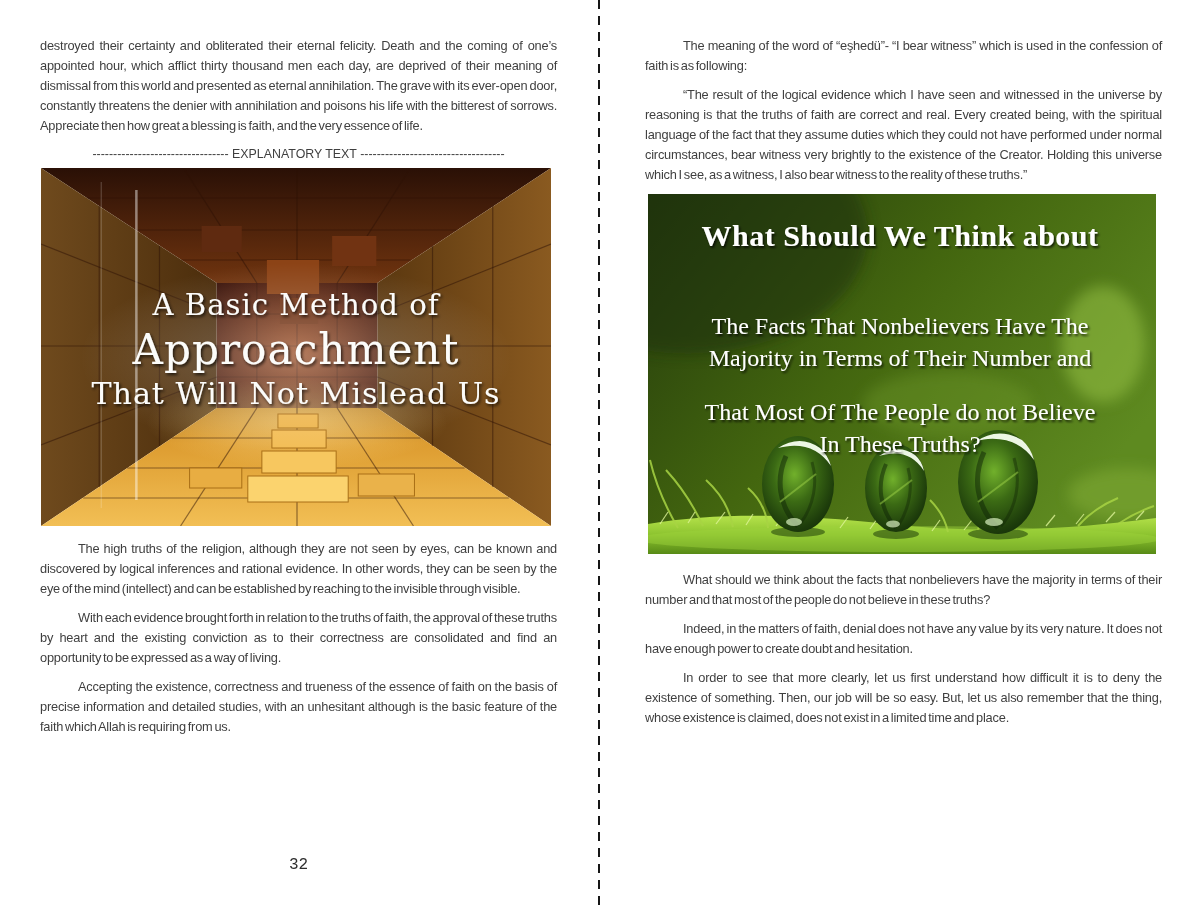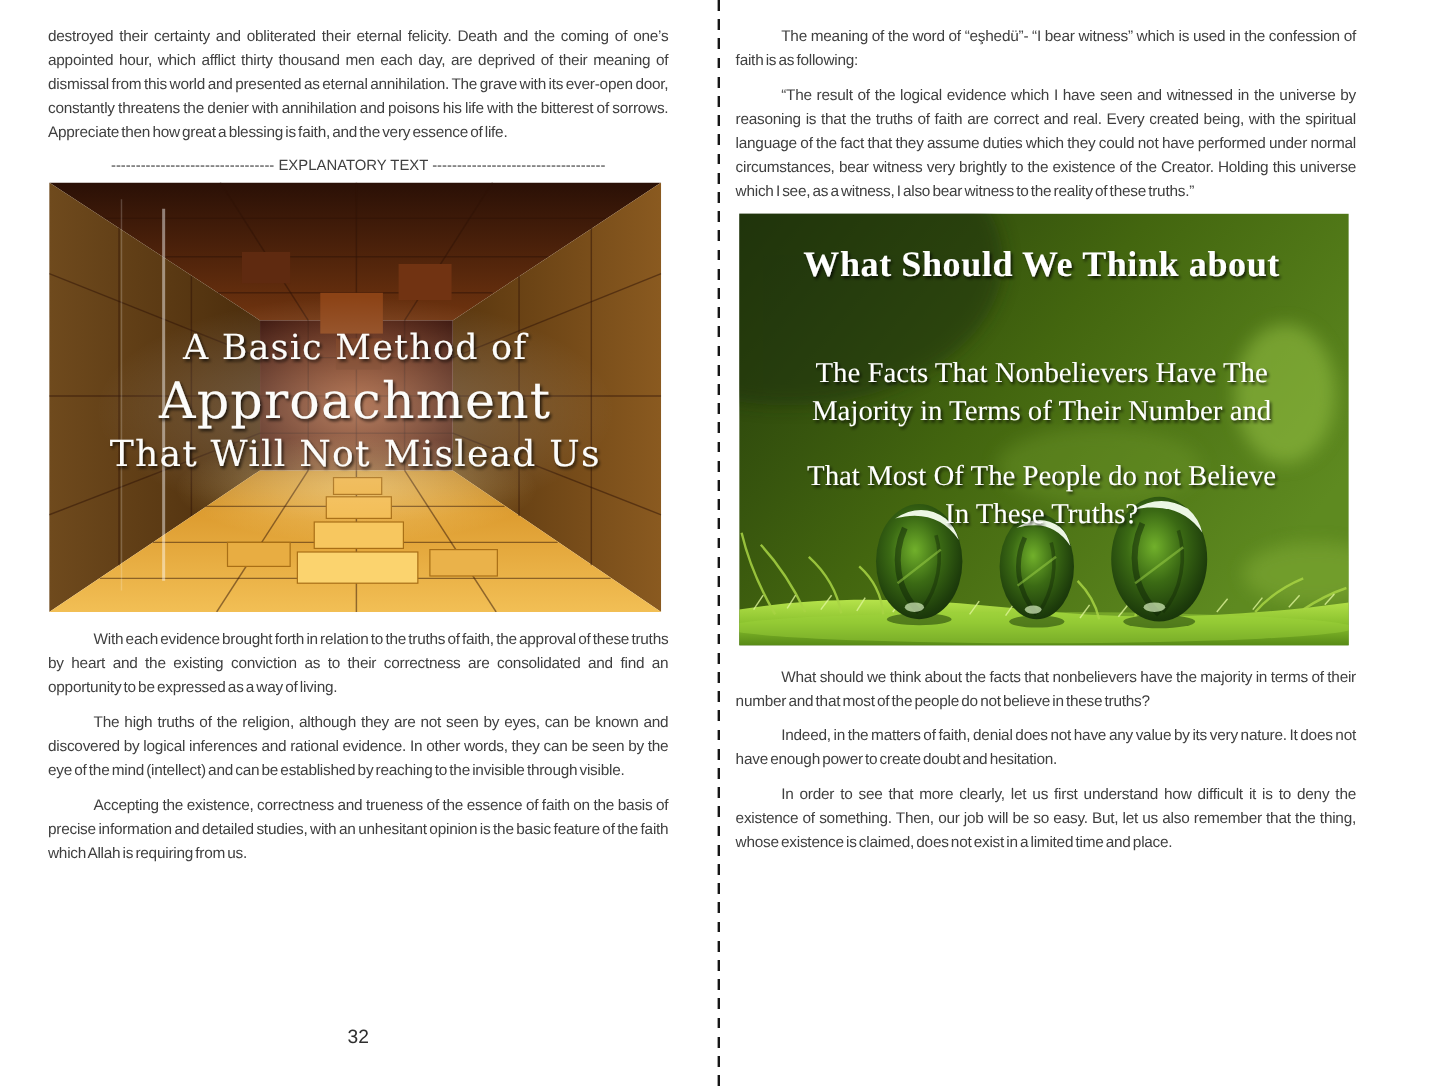--- a/index.html
+++ b/index.html
@@ -4,23 +4,23 @@
 <style>
   html, body {
     margin: 0; padding: 0;
     width: 1200px; height: 908px;
     background: #ffffff;
     overflow: hidden;
     font-family: "Liberation Sans", sans-serif;
   }
   .spread { position: relative; width: 1200px; height: 908px; }
 
-  .page { position: absolute; top: 0; height: 908px; box-sizing: border-box; padding-top: 20px; }
+  .page { position: absolute; top: 0; height: 908px; box-sizing: border-box; padding-top: 36px; }
   #left-page  { left: 40px;  width: 517px; }
-  #right-page { left: 613px; width: 517px; }
+  #right-page { left: 645px; width: 517px; }
 
   .gutter {
     position: absolute; left: 598px; top: 0;
     width: 2px; height: 908px;
     background-image: repeating-linear-gradient(to bottom, #161616 0 9px, transparent 9px 16px);
   }
 
   p.body {
     margin: 0 0 9px 0;
     font-size: 12.8px;
@@ -44,21 +44,21 @@
   }
 
   figure.illustration { margin: 0; padding: 0; display: block; }
   #left-illustration  { width: 510px; height: 358px; margin: 0 0 13px 1px; }
   #right-illustration { width: 508px; height: 360px; margin: 8px 0 16px 3px; }
   figure.illustration svg { display: block; width: 100%; height: 100%; }
 
   .page-number {
     position: absolute; bottom: 34px; left: 0; width: 100%;
     text-align: center;
-    font-family: Liberation Sans, sans-serif;
+    font-family: Liberation Mono, monospace;
     font-size: 16px;
     color: #2e2e2e;
   }
 
   .tunnel-title { font-family: "DejaVu Serif", serif; fill: #fcfcfa; text-anchor: middle; }
   .green-title  { font-family: "Liberation Serif", serif; fill: #ffffff; text-anchor: middle; }
 </style>
 </head>
 <body>
 
@@ -173,23 +173,23 @@
         <ellipse cx="254" cy="190" rx="215" ry="95" fill="url(#g-glow)"></ellipse>
 
         <g filter="url(#tshadow)">
           <text class="tunnel-title" x="254" y="147" font-size="29" letter-spacing="1">A Basic Method of</text>
           <text class="tunnel-title" x="254" y="196" font-size="42" letter-spacing="1">Approachment</text>
           <text class="tunnel-title" x="254" y="236" font-size="30" letter-spacing="1">That Will Not Mislead Us</text>
         </g>
       </svg>
     </figure>
 
+    <p class="body">The high truths of the religion, although they are not seen by eyes, can be known and discovered by logical inferences and rational evidence. In other words, they can be seen by the eye of the mind (intellect) and can be established by reaching to the invisible through visible.</p>
     <p class="body">With each evidence brought forth in relation to the truths of faith, the approval of these truths by heart and the existing conviction as to their correctness are consolidated and find an opportunity to be expressed as a way of living.</p>
-    <p class="body">The high truths of the religion, although they are not seen by eyes, can be known and discovered by logical inferences and rational evidence. In other words, they can be seen by the eye of the mind (intellect) and can be established by reaching to the invisible through visible.</p>
-    <p class="body">Accepting the existence, correctness and trueness of the essence of faith on the basis of precise information and detailed studies, with an unhesitant opinion is the basic feature of the faith which Allah is requiring from us.</p>
+    <p class="body">Accepting the existence, correctness and trueness of the essence of faith on the basis of precise information and detailed studies, with an unhesitant although is the basic feature of the faith which Allah is requiring from us.</p>
 
     <div class="page-number">32</div>
   </section>
 
   <div class="gutter"></div>
 
   <section class="page" id="right-page">
 
     <p class="body">The meaning of the word of “eşhedü”- “I bear witness” which is used in the confession of faith is as following:</p>
     <p class="body">“The result of the logical evidence which I have seen and witnessed in the universe by reasoning is that the truths of faith are correct and real. Every created being, with the spiritual language of the fact that they assume duties which they could not have performed under normal circumstances, bear witness very brightly to the existence of the Creator. Holding this universe which I see, as a witness, I also bear witness to the reality of these truths.”</p>

